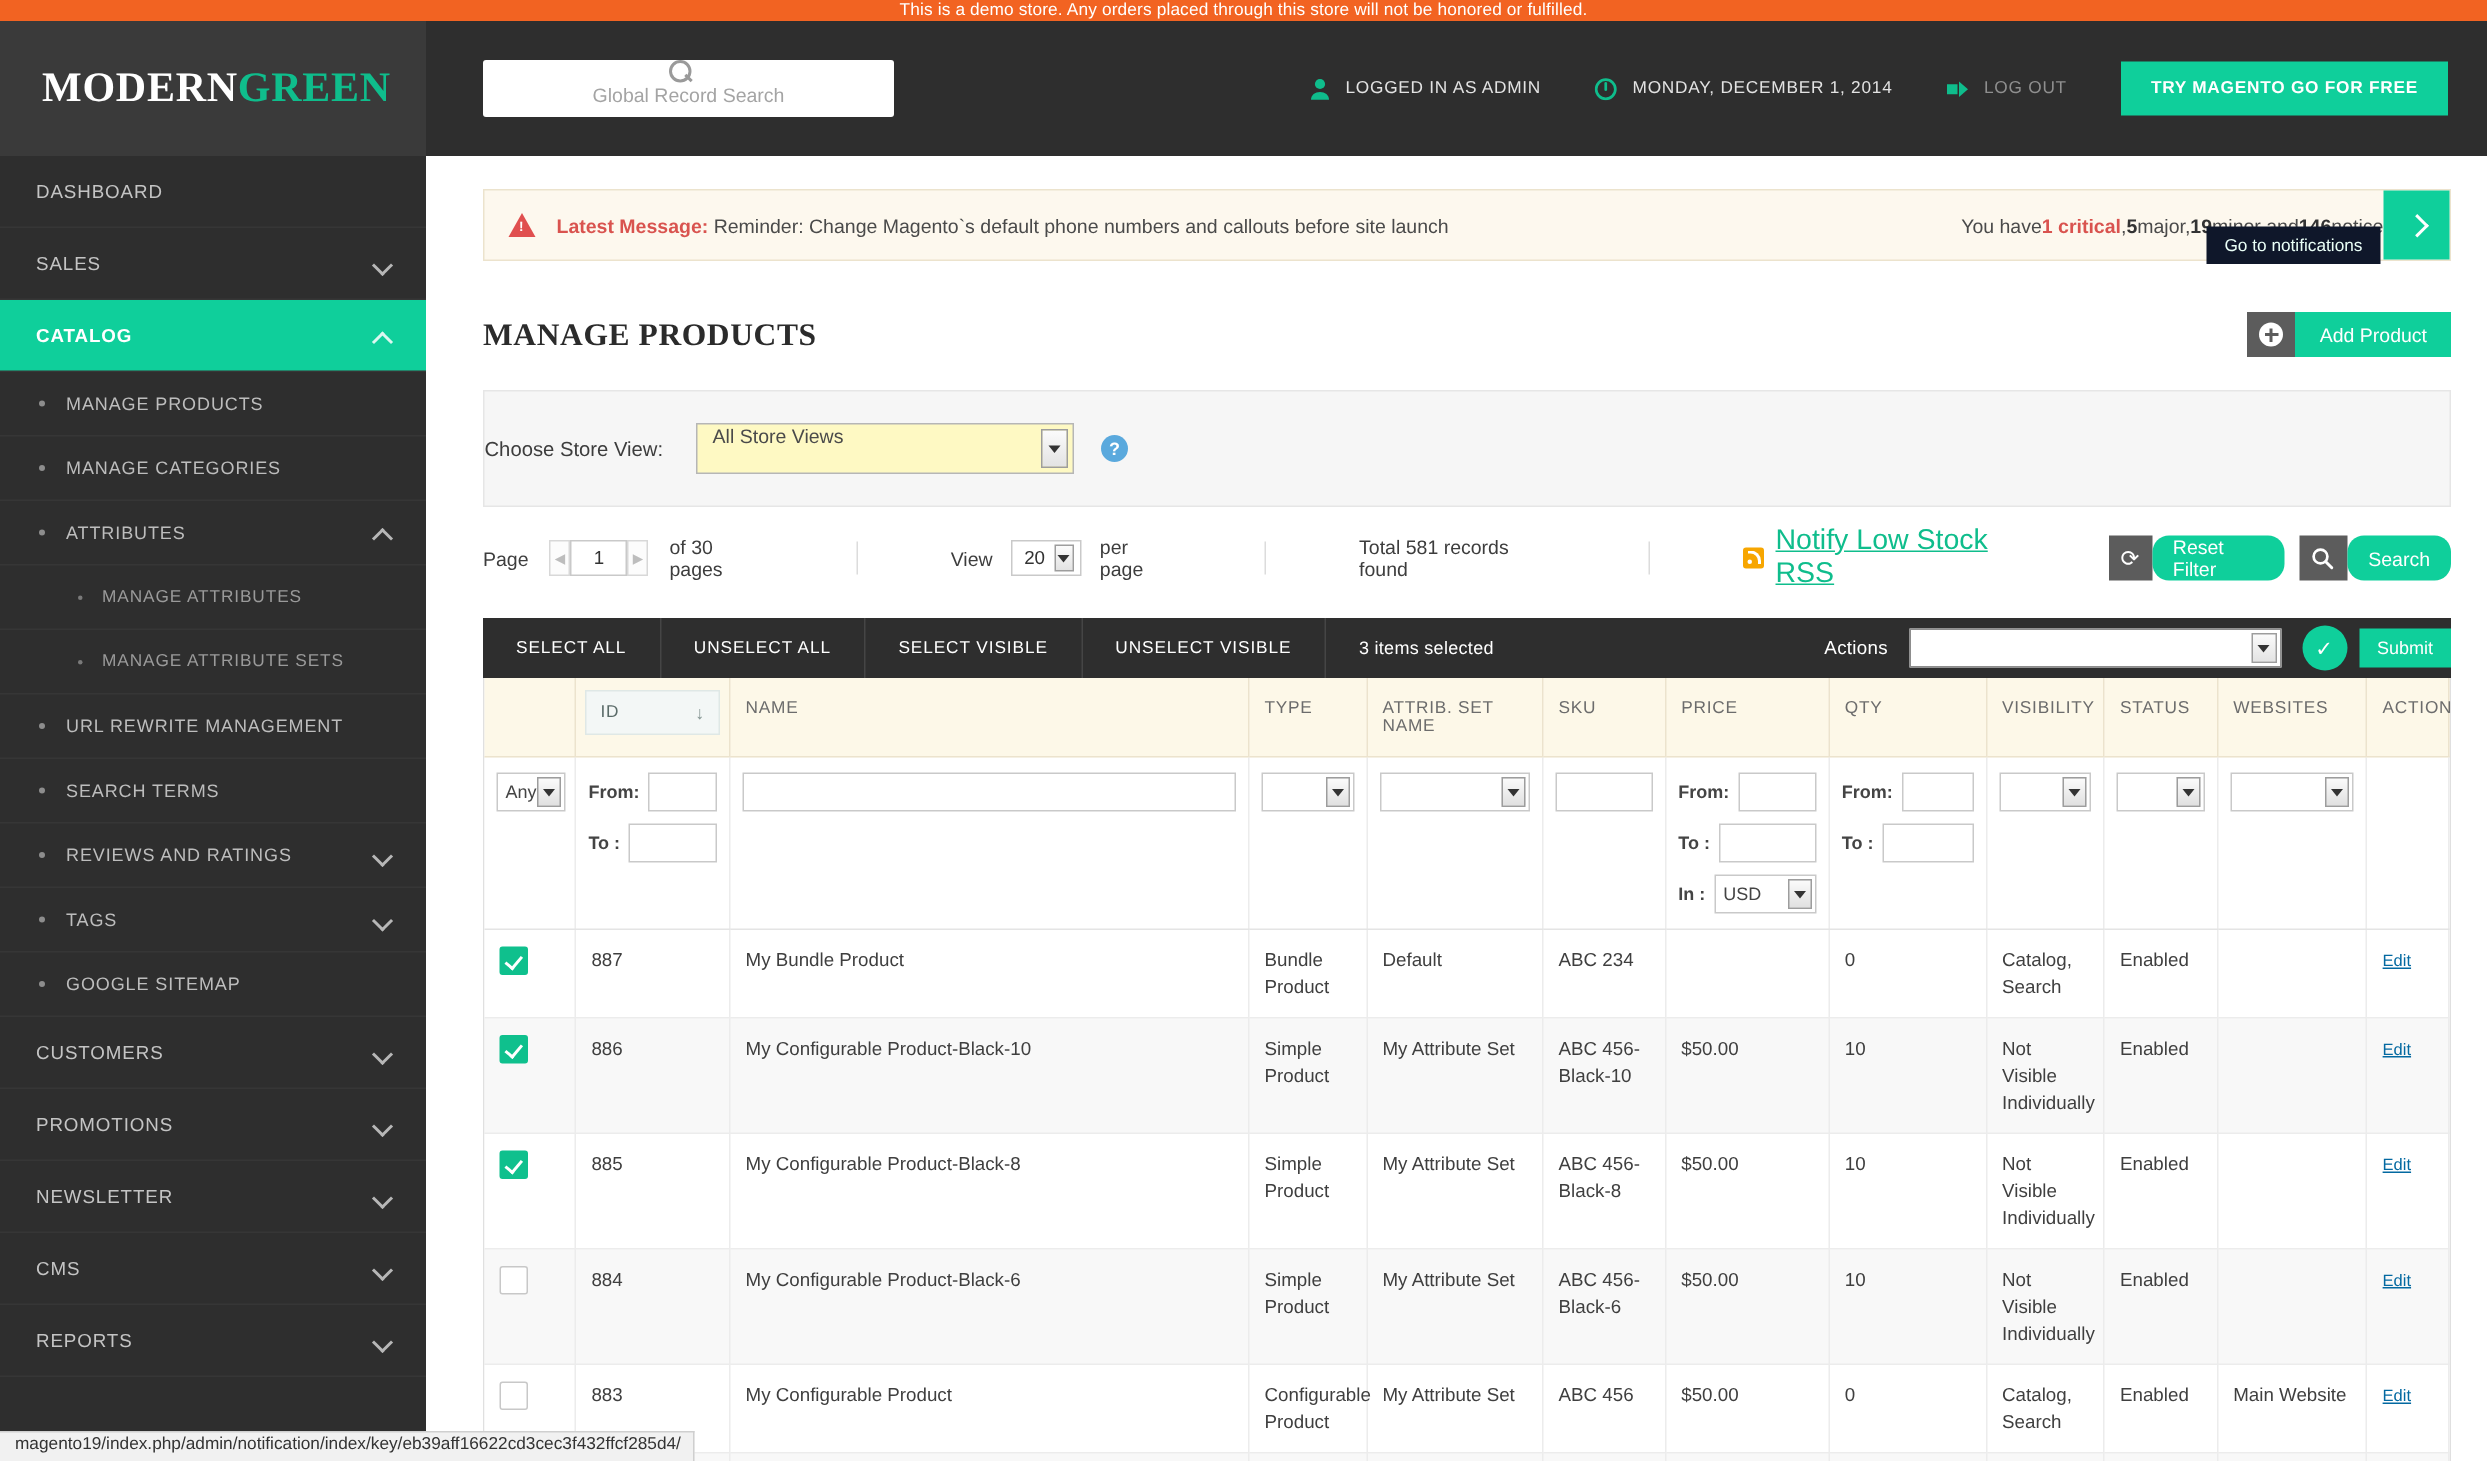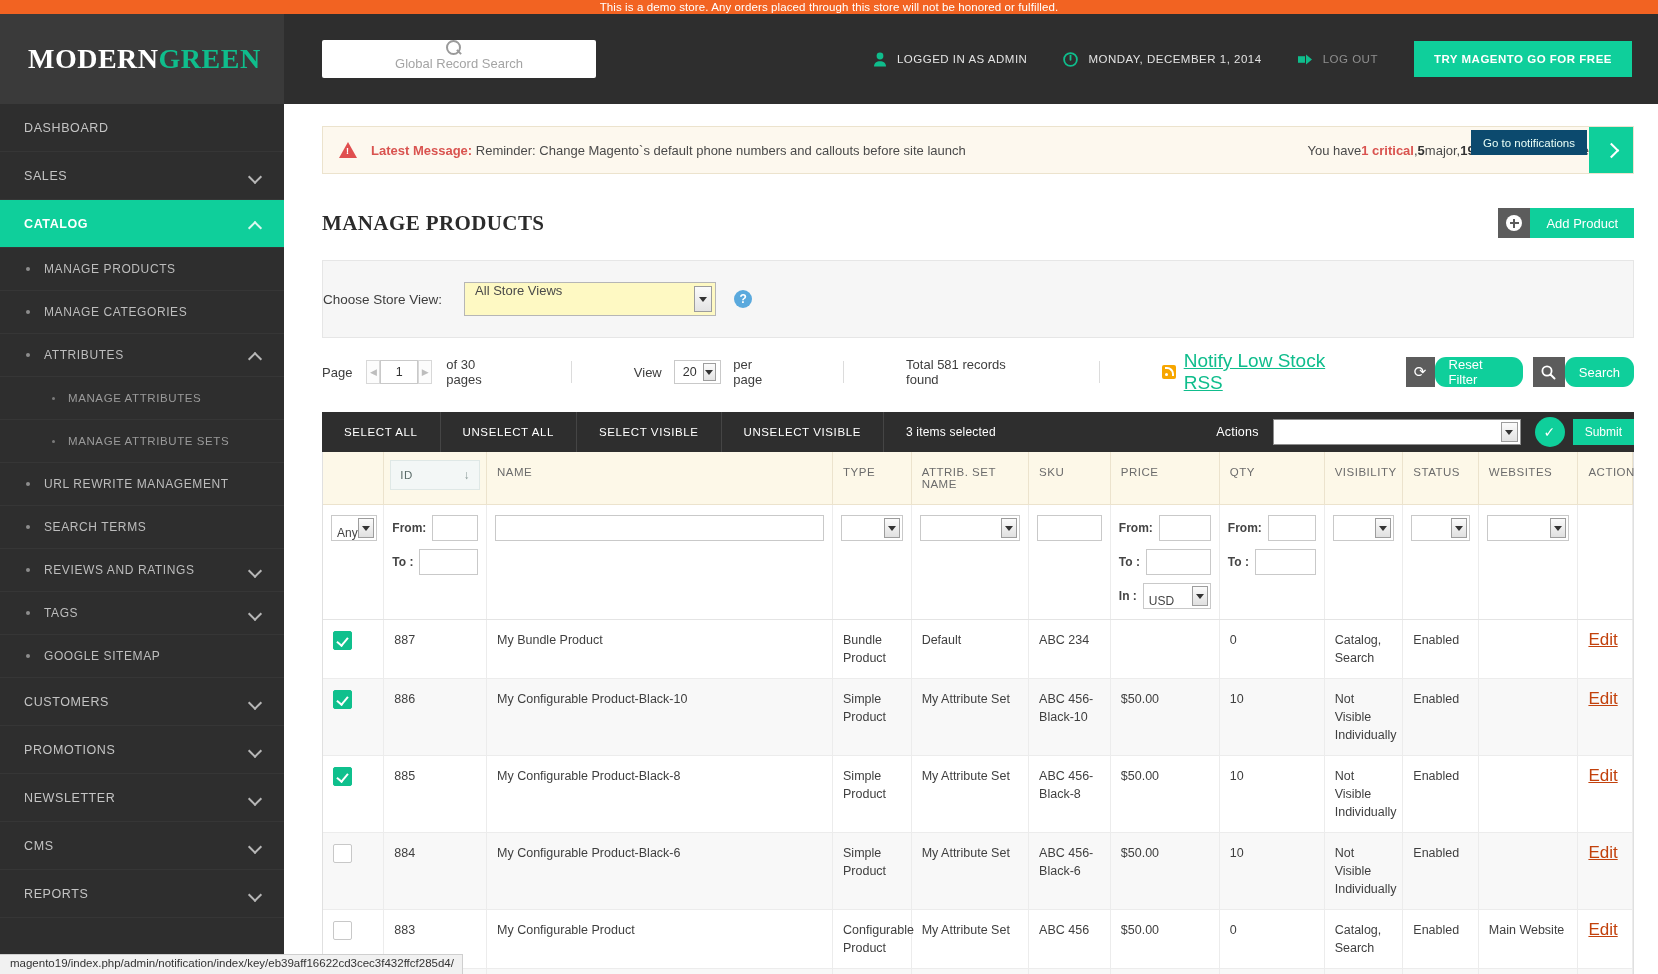--- a/index.html
+++ b/index.html
@@ -130,23 +130,23 @@
   }
   .notice-txt { font-size: 13px; color: #4a4a4a; }
   .notice-txt b { color: #d9534f; }
   .notice-right {
     margin-left: auto; font-size: 13px; color: #4a4a4a;
     display: flex; align-items: center; padding-right: 0;
   }
   .notice-right b { color: #333; }
   .notice-right .crit { color: #d9534f; font-weight: bold; }
   .btn-notif {
-    background: #0c4a6e; color: #eafff7; font-size: 11.5px;
+    background: #0f172a; color: #eafff7; font-size: 11.5px;
     height: 25px; padding: 0 12px; display: flex; align-items: center;
-    position: absolute; right: 46px; top: 3px; cursor: pointer; border: 0;
+    position: absolute; right: 46px; top: 24px; cursor: pointer; border: 0;
   }
   .notif-arrow {
     position: absolute; right: 0; top: 0; width: 44px; height: 46px;
     background: #0fcf9b; display: flex; align-items: center; justify-content: center;
     cursor: pointer;
   }
   .notif-arrow::before {
     content: ""; width: 9px; height: 9px;
     border-right: 2px solid #fff; border-top: 2px solid #fff;
     transform: rotate(45deg);
@@ -312,21 +312,21 @@
   }
   .f-input {
     width: 100%; height: 26px; border: 1px solid #c9c9c9; background: #fff;
     font-size: 12px; padding: 0 5px; font-family: "Liberation Sans", sans-serif;
   }
   .f-row { display: flex; align-items: center; gap: 6px; margin-bottom: 8px; }
   .f-row:last-child { margin-bottom: 0; }
   .f-lbl { font-size: 12px; color: #444; font-weight: bold; white-space: nowrap; }
   .f-sel {
     height: 26px; border: 1px solid #c9c9c9; background: #fff;
-    position: relative; width: 100%; display: flex; align-items: flex-end;
+    position: relative; width: 100%; display: flex; align-items: center;
     font-size: 12px; color: #444; padding-left: 5px;
   }
   .f-sel .ab {
     position: absolute; right: 2px; top: 2px; bottom: 2px; width: 16px;
     background: linear-gradient(#fbfbfb,#e0e0e0); border: 1px solid #9d9d9d;
     display: flex; align-items: center; justify-content: center;
   }
   .f-sel.small { width: 46px; }
 
   tbody.rows td {
@@ -341,21 +341,21 @@
     border-radius: 2px; cursor: pointer; display: block;
   }
   .cb.on {
     background: #0fc08d; border-color: #0fc08d; position: relative;
   }
   .cb.on::after {
     content: ""; position: absolute; left: 5px; top: 3px;
     width: 5px; height: 9px; border-right: 2px solid #fff;
     border-bottom: 2px solid #fff; transform: rotate(40deg);
   }
-  .edit-link { color: #c2410c; text-decoration: underline; font-size: 17px; cursor: pointer; }
+  .edit-link { color: #0369a1; text-decoration: underline; font-size: 11px; cursor: pointer; }
 
   
   .statusbar {
     position: absolute; left: 0; bottom: 0; height: 20px;
     background: #f1f1f1; border: 1px solid #cfcfcf; border-left: 0; border-bottom: 0;
     font-size: 11.5px; color: #333; padding: 2px 8px 0 10px;
     max-width: 470px; white-space: nowrap; overflow: hidden; z-index: 50;
   }
 </style>
 </head>

